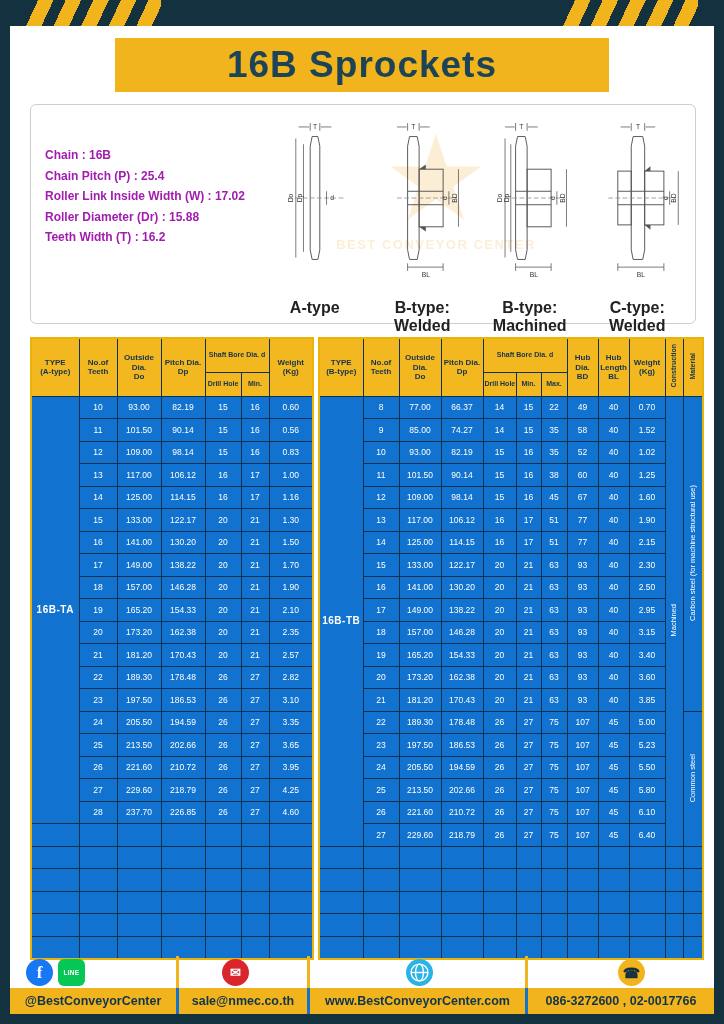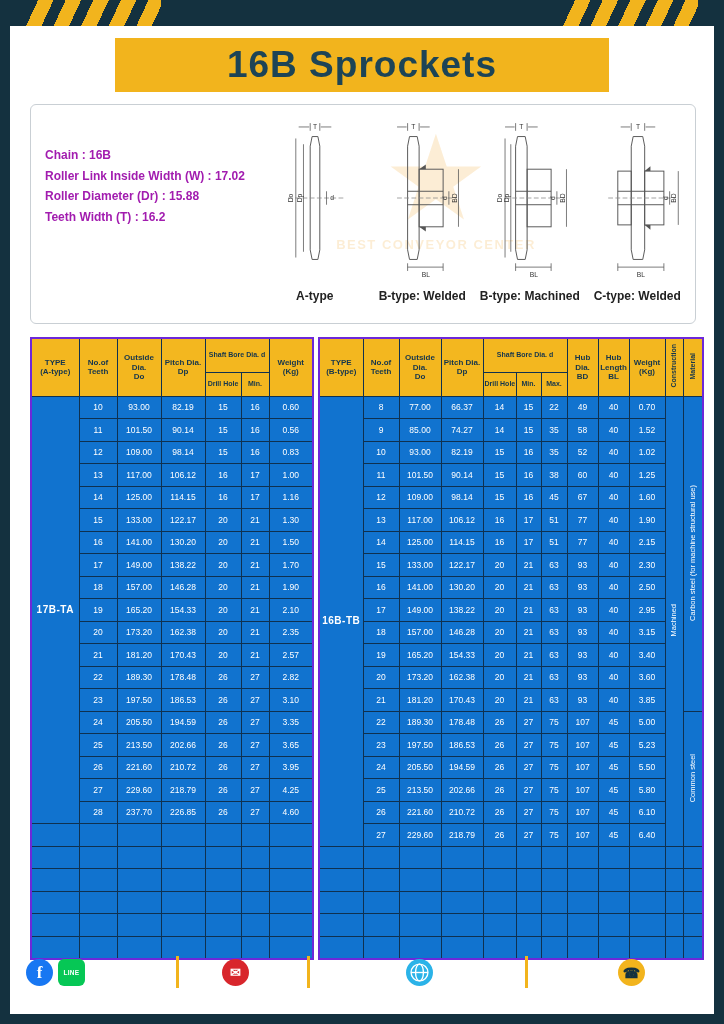--- a/index.html
+++ b/index.html
@@ -28,24 +28,24 @@
   .wm-star{font-size:118px;line-height:1;}
   .wm-text{font-size:13px;font-weight:bold;letter-spacing:1.5px;}
   .figures{position:absolute;left:230px;top:8px;width:430px;height:205px;display:flex;z-index:1;}
   .figures figure{margin:0;width:107.5px;text-align:center;}
   .fig-svg{width:96px;height:170px;}
   .fig-svg line,.fig-svg path,.fig-svg rect{stroke:#555;stroke-width:1;fill:none;}
   .fig-svg .dim{stroke-width:.8;}
   .fig-svg .dash{stroke:#888;stroke-width:.8;stroke-dasharray:5 2.5;}
   .fig-svg .weld{fill:#555;stroke:none;}
   .fig-svg text{fill:#333;font-size:7px;stroke:none;font-family:"Liberation Sans",sans-serif;}
-  .figures figcaption{font-size:12px;font-weight:600;color:#222;margin-top:2px;}
+  .figures figcaption{font-size:16px;font-weight:600;color:#222;margin-top:12px;}
   
   table.tbl{position:absolute;top:311px;border-collapse:collapse;table-layout:fixed;
-    border:2px solid #6d28d9;}
+    border:2px solid #eab308;}
   .tbl-a{left:20px;width:282px;}
   .tbl-b{left:308px;width:384px;}
   .tbl th,.tbl td{border:1px solid #0f3150;overflow:hidden;}
   .tbl th{background:#f3b71f;color:#14354d;font-size:8px;font-weight:bold;
     padding:1px;line-height:1.15;text-align:center;vertical-align:middle;}
   .tbl th.nowrap{white-space:nowrap;font-size:7px;}
   .tbl thead tr:first-child{height:34px;}
   .tbl thead tr:nth-child(2){height:24px;}
   .tbl td{background:#1173cf;color:#fff;font-size:8.5px;text-align:center;
     vertical-align:middle;height:21.5px;padding:0 1px;line-height:1;}
@@ -81,20 +81,21 @@
     <h1>16B Sprockets</h1>
   </div>
 
   <div class="info-box">
     <div class="watermark">
       <div class="wm-star">★</div>
       <div class="wm-text">BEST CONVEYOR CENTER</div>
     </div>
     <div class="specs">
       <div>Chain : 16B</div>
+      <div>Chain Pitch (P) : 25.4</div>
       <div>Roller Link Inside Width (W) : 17.02</div>
       <div>Roller Diameter (Dr) : 15.88</div>
       <div>Teeth Width (T) : 16.2</div>
     </div>
 
     <div class="figures">
 
       <figure>
         <svg class="fig-svg" viewBox="0 0 100 168">
           <line class="dim" x1="45" y1="6" x2="45" y2="14"></line>
@@ -228,21 +229,21 @@
             <div>(Kg)</div>
         </th>
       </tr>
       <tr>
         <th class="nowrap">Drill Hole</th>
         <th class="nowrap">Min.</th>
       </tr>
     </thead>
     <tbody>
         <tr>
-          <td class="type-cell" rowspan="19">17B-TA</td>
+          <td class="type-cell" rowspan="19">16B-TA</td>
           <td>10</td>
           <td>93.00</td>
           <td>82.19</td>
           <td>15</td>
           <td>16</td>
           <td>0.60</td>
         </tr>
         <tr>
           <td>11</td>
           <td>101.50</td>
@@ -808,13 +809,22 @@
   <div class="icon icon-globe" style="left:396px">
     <svg viewBox="0 0 24 24" width="27" height="27">
       <circle cx="12" cy="12" r="11" fill="#2bb3e8"></circle>
       <circle cx="12" cy="12" r="7.5" fill="none" stroke="#fff" stroke-width="1.2"></circle>
       <ellipse cx="12" cy="12" rx="3.5" ry="7.5" fill="none" stroke="#fff" stroke-width="1.2"></ellipse>
       <line x1="4.5" y1="12" x2="19.5" y2="12" stroke="#fff" stroke-width="1.2"></line>
     </svg>
   </div>
   <div class="icon icon-phone" style="left:608px">☎</div>
 
+  <div class="footer-bar">
+    <div class="seg" style="width:166px">@BestConveyorCenter</div>
+    <div class="bar-sep"></div>
+    <div class="seg" style="width:128px">sale@nmec.co.th</div>
+    <div class="bar-sep"></div>
+    <div class="seg" style="width:215px">www.BestConveyorCenter.com</div>
+    <div class="bar-sep"></div>
+    <div class="seg" style="width:186px">086-3272600 , 02-0017766</div>
+  </div>
 </div>
 
 </body></html>

